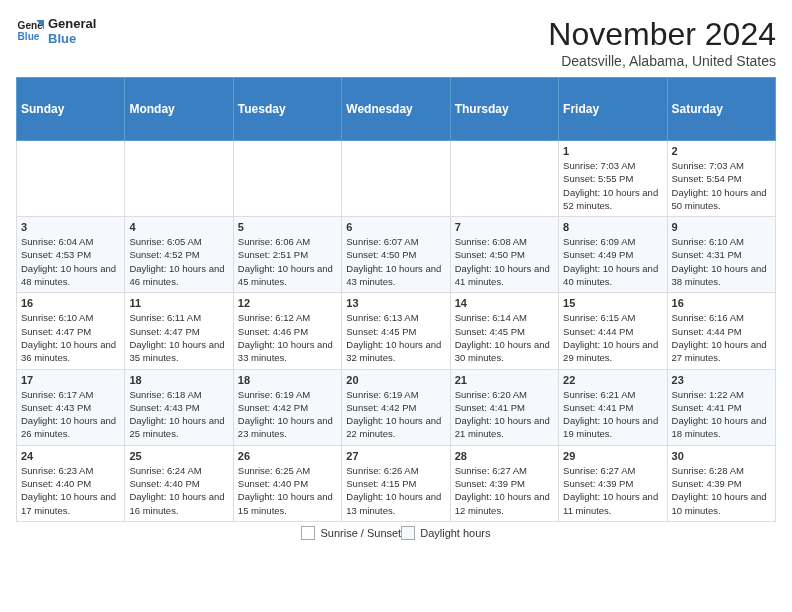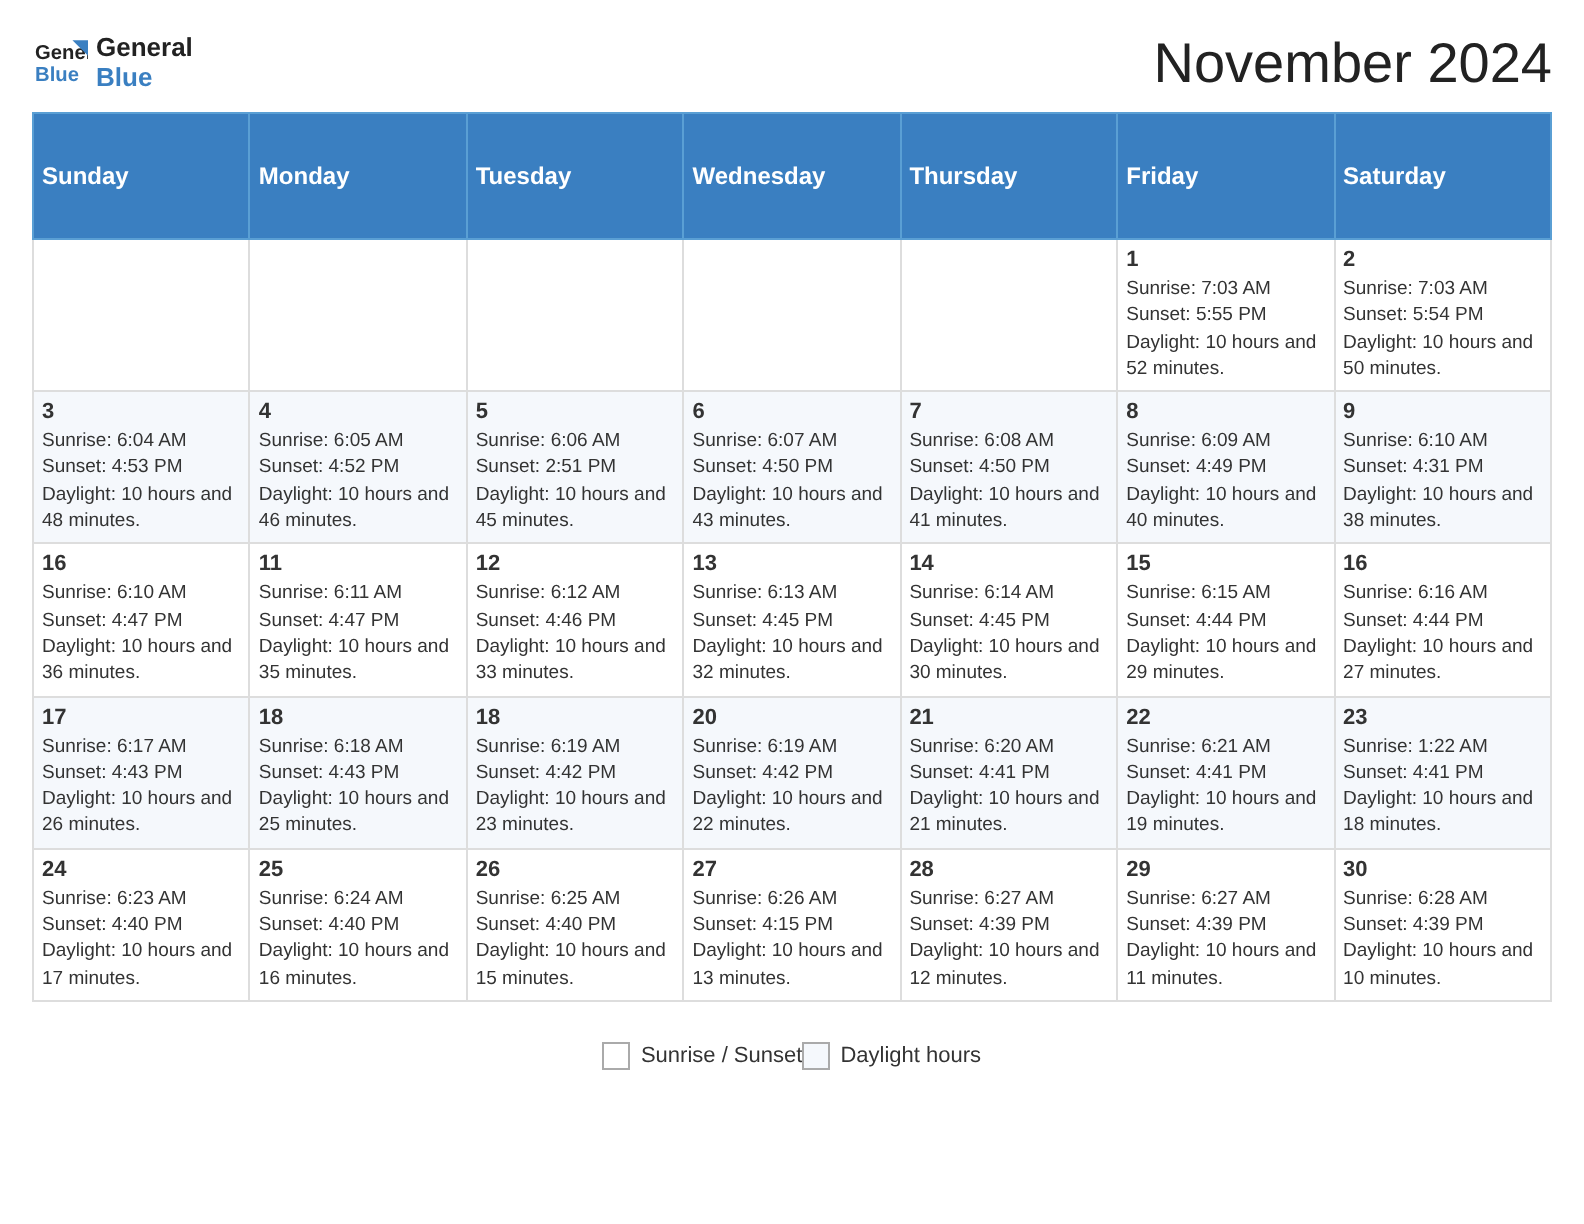--- a/index.html
+++ b/index.html
@@ -22,21 +22,21 @@
       gap: 4px;
     }
     .logo-icon {
       width: 28px;
       height: 28px;
     }
     .title-block {
       text-align: right;
     }
     .month-title {
-      font-size: 28px;
+      font-size: 32px;
       font-weight: normal;
       color: #222;
     }
     .location {
       font-size: 14px;
       color: #444;
     }
     .calendar {
       width: 100%;
       border-collapse: collapse;
@@ -70,21 +70,21 @@
       margin-bottom: 2px;
       display: block;
     }
     .day-info {
       font-size: 9.5px;
       line-height: 1.4;
       color: #333;
     }
     .legend {
       display: flex;
-      margin-top: 20px;
+      margin-top: 4px;
       font-size: 11px;
       color: #333;
       align-items: center;
       justify-content: center;
     }
     .legend-item {
       display: flex;
       align-items: center;
       gap: 5px;
     }
@@ -107,20 +107,21 @@
       <text x="2" y="30" font-size="13" font-weight="bold" fill="#3a7fc1" font-family="Arial">Blue</text>
       <polygon points="26,4 36,4 36,14" fill="#3a7fc1"></polygon>
     </svg>
     <div>
       <div style="font-size:13px;font-weight:bold;color:#222;">General</div>
       <div style="font-size:13px;font-weight:bold;color:#3a7fc1;">Blue</div>
     </div>
   </div>
   <div class="title-block">
     <div class="month-title">November 2024</div>
+    <div class="location">Deatsville, Alabama, United States</div>
   </div>
 </div>
 
 <table class="calendar">
   <thead>
     <tr>
     <th>Sunday</th>
         <th>Monday</th>
         <th>Tuesday</th>
         <th>Wednesday</th>

